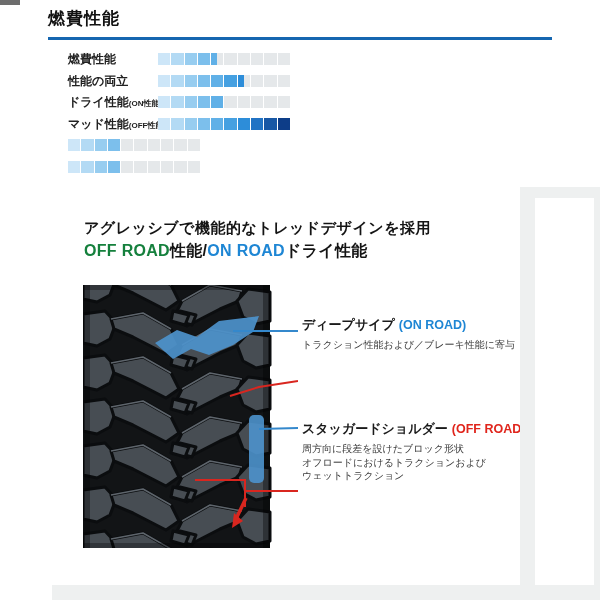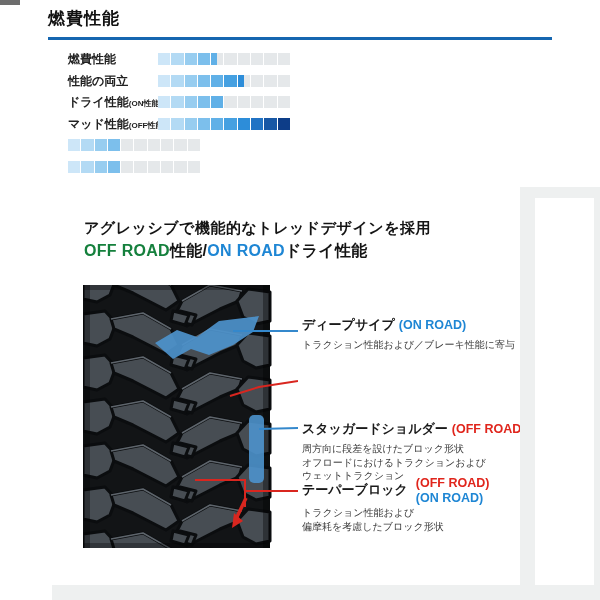--- a/index.html
+++ b/index.html
@@ -188,31 +188,18 @@
 
   <div class="ann" style="top:419px">
     <div><span class="atitle">スタッガードショルダー</span><span class="atag" style="color: rgb(224, 37, 28);">(OFF ROAD)</span></div>
     <div class="adesc">
       <div>周方向に段差を設けたブロック形状</div>
       <div>オフロードにおけるトラクションおよび</div>
       <div>ウェットトラクション</div>
     </div>
   </div>
 
-  <div class="ann" style="top:481px">
-    <div class="a4row">
-      <span class="atitle">テーパーブロック</span>
-      <span class="a4tags">
-        <span style="color: rgb(224, 37, 28);">(OFF ROAD)</span>
-        <span style="color: rgb(30, 134, 212);">(ON ROAD)</span>
-      </span>
-    </div>
-    <div class="adesc" style="margin-top:0">
-      <div>トラクション性能および</div>
-      <div>偏摩耗を考慮したブロック形状</div>
-    </div>
-  </div>
 
   <div class="edge" style="left:520px;top:187px;width:80px;height:413px"></div>
   <div class="edge-card" style="left:535px;top:198px;width:59px;height:387px"></div>
   <div class="edge" style="left:52px;top:585px;width:548px;height:15px"></div>
 
 </div>
 
 </body></html>

